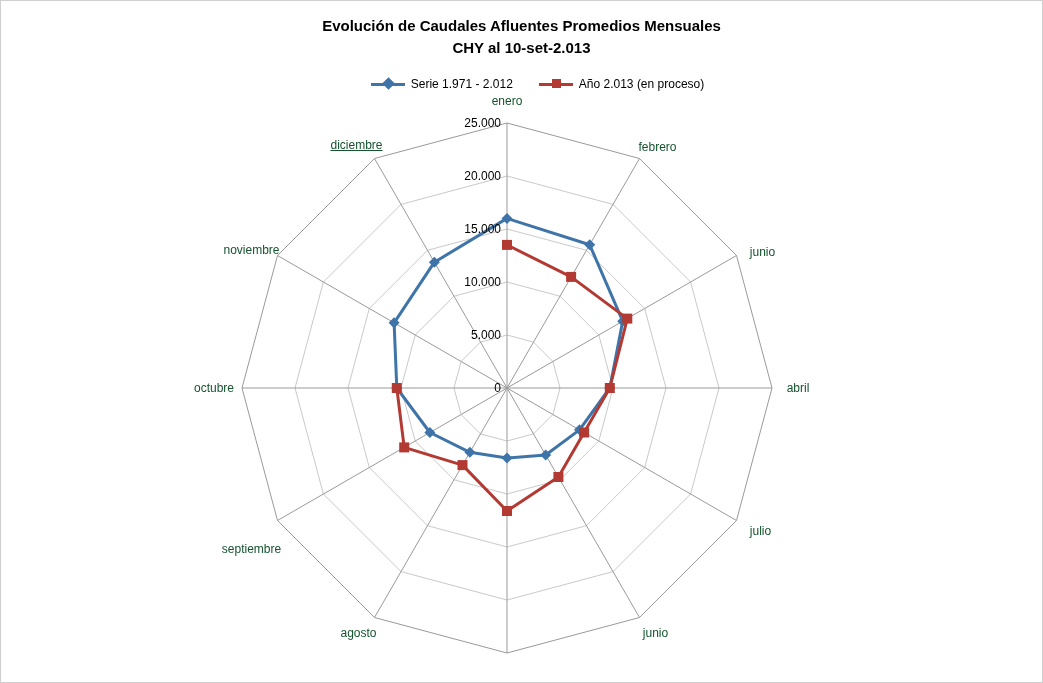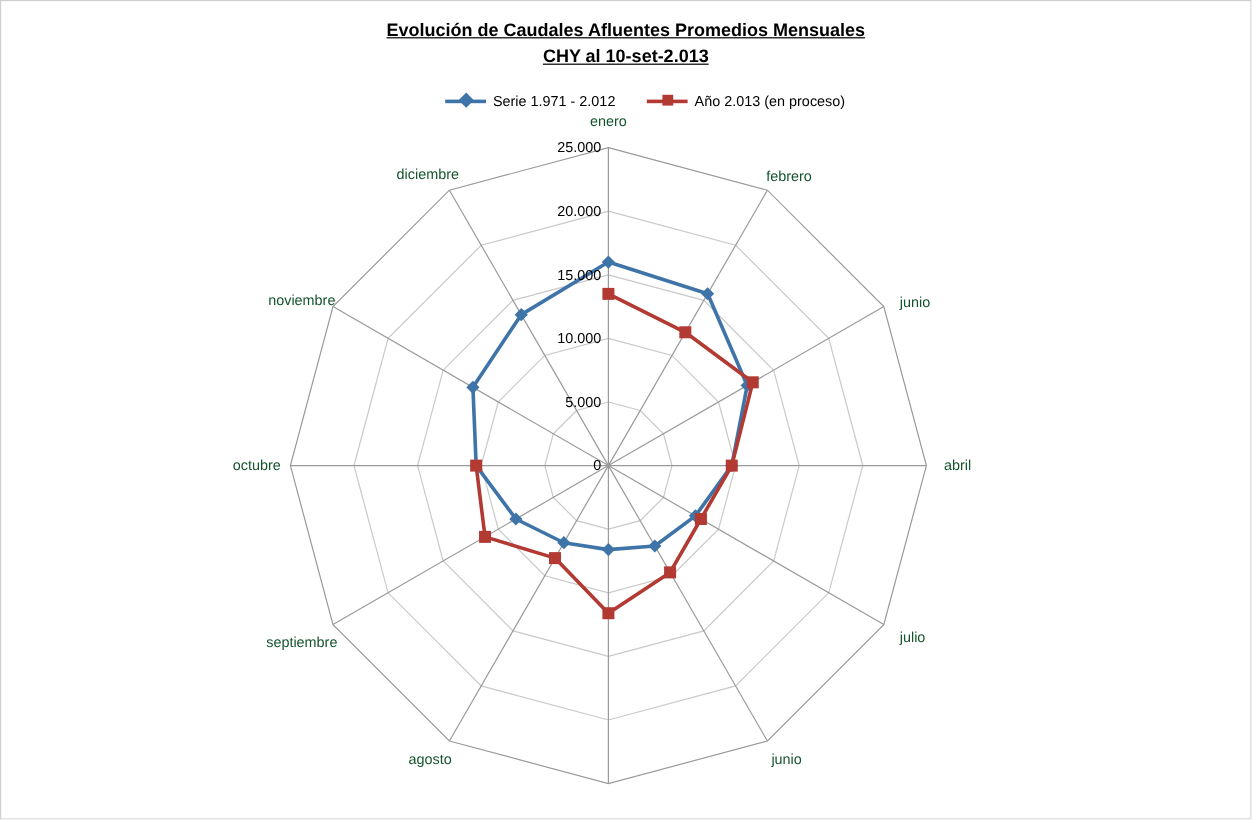--- a/index.html
+++ b/index.html
@@ -23,21 +23,20 @@
     position: absolute;
     left: 0;
     top: 14px;
     width: 100%;
     text-align: center;
     font-size: 15px;
     font-weight: bold;
     color: #000000;
     line-height: 22px;
     white-space: pre-line;
-    text-decoration: underline;
   }
   .legend {
     position: absolute;
     top: 76px;
     left: 0;
     width: 100%;
     display: flex;
     justify-content: center;
     align-items: center;
     gap: 26px;
@@ -170,24 +169,24 @@
 
   <div id="labels-layer">
       <div class="axis-label" style="left: 506px; top: 100px;">enero</div>
       <div class="axis-label" style="left: 656.5px; top: 145.503px;">febrero</div>
       <div class="axis-label" style="left: 761.497px; top: 250.5px;">junio</div>
       <div class="axis-label" style="left: 797px; top: 387px;">abril</div>
       <div class="axis-label" style="left: 759.497px; top: 529.5px;">julio</div>
       <div class="axis-label" style="left: 654.5px; top: 632.497px;">junio</div>
       <div class="axis-label" style="left: 506px; top: 700px; text-align: right;">julio</div>
       <div class="axis-label" style="left: 357.5px; top: 632.497px;">agosto</div>
-      <div class="axis-label" style="left: 250.503px; top: 534px;">septiembre</div>
+      <div class="axis-label" style="left: 250.503px; top: 548px;">septiembre</div>
       <div class="axis-label" style="left: 213px; top: 387px;">octubre</div>
       <div class="axis-label" style="left: 250.503px; top: 248.5px;">noviembre</div>
-      <div class="axis-label" style="left: 355.5px; top: 143.503px;">diciembre</div>
+      <div class="axis-label" style="left: 355.5px; top: 143.503px; text-decoration: underline;">diciembre</div>
       <div class="tick-label" style="left: 500px; top: 387px;">0</div>
       <div class="tick-label" style="left: 500px; top: 334px;">5.000</div>
       <div class="tick-label" style="left: 500px; top: 281px;">10.000</div>
       <div class="tick-label" style="left: 500px; top: 228px;">15.000</div>
       <div class="tick-label" style="left: 500px; top: 175px;">20.000</div>
       <div class="tick-label" style="left: 500px; top: 122px;">25.000</div>
     </div>
 
 </div>
 

